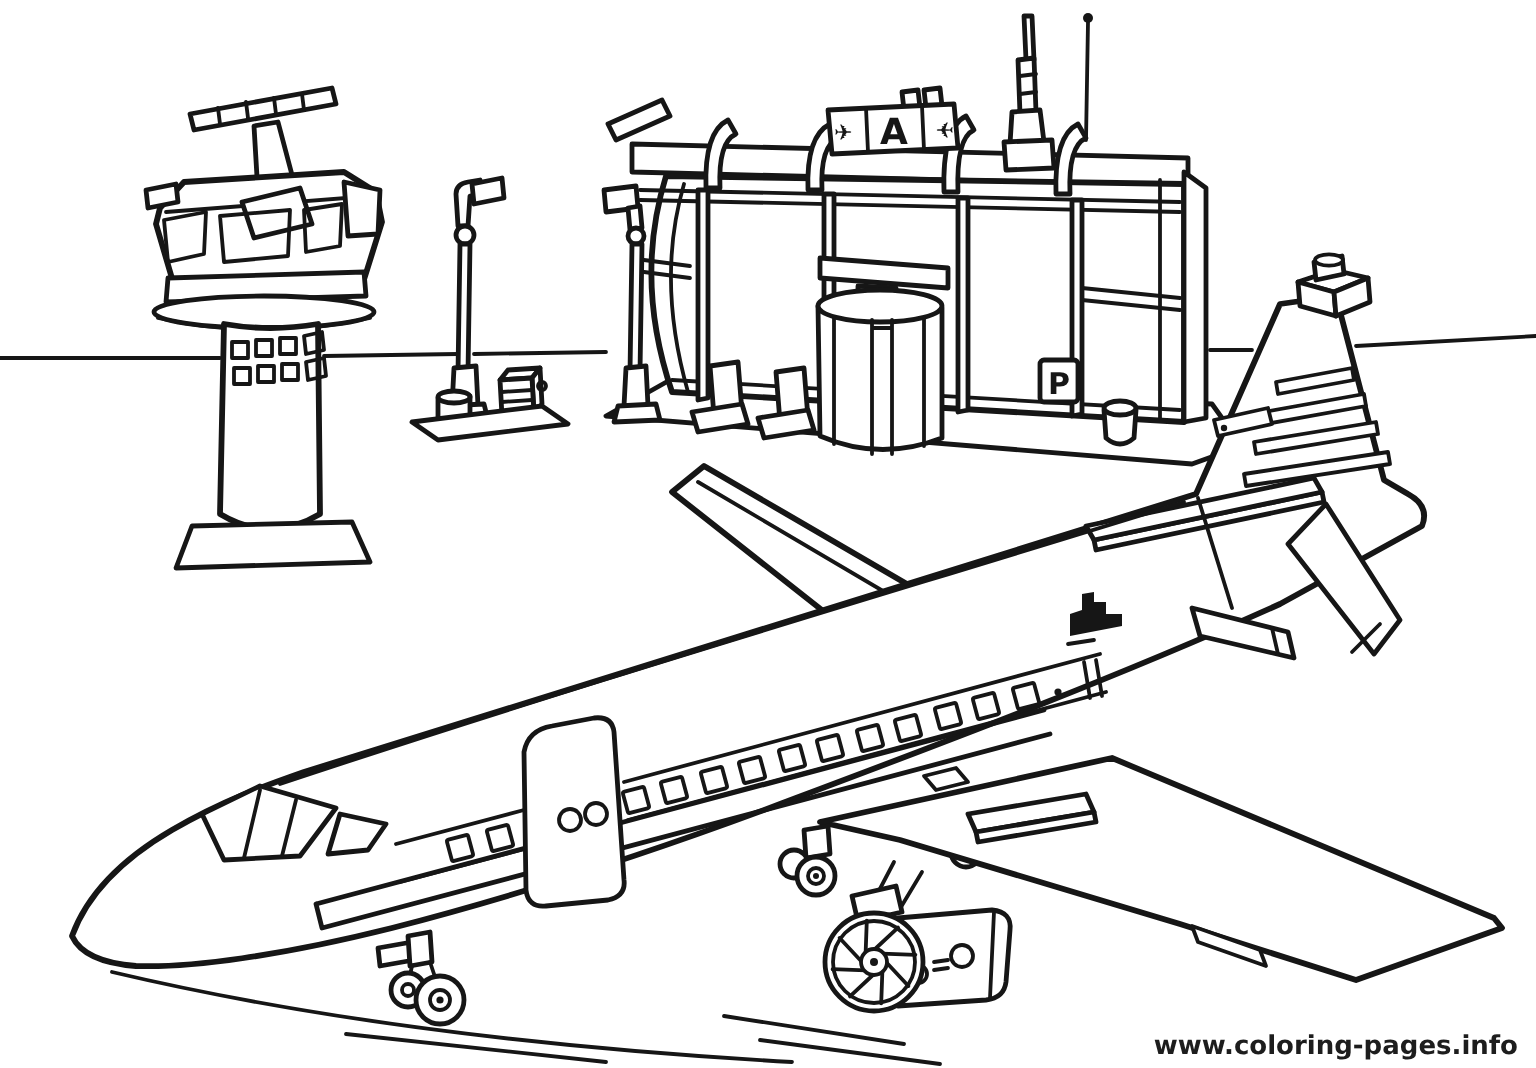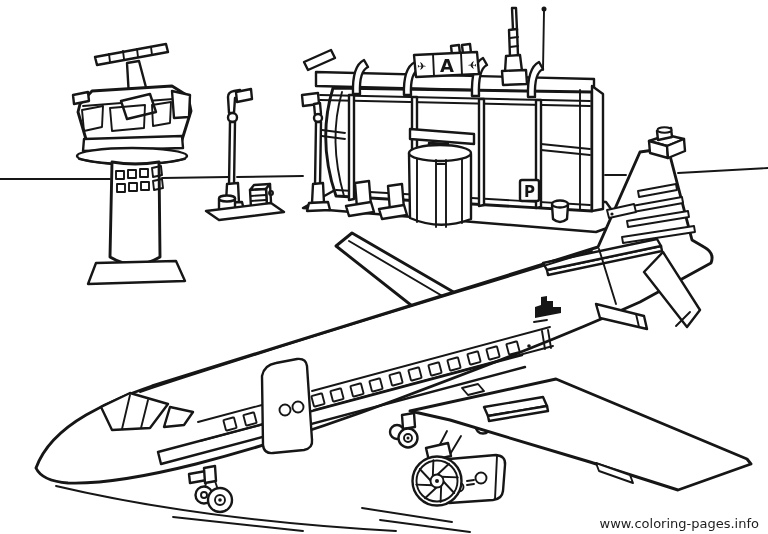--- a/index.html
+++ b/index.html
@@ -6,21 +6,21 @@
   body{width:768px;height:534px;overflow:hidden;background:var(--bg,#ffffff);
        font-family:"DejaVu Sans","Liberation Sans",sans-serif;}
   #stage{position:relative;width:768px;height:534px;background:var(--bg,#ffffff);}
   svg{display:block;}
   .ln{fill:none;stroke:var(--line,#161616);stroke-width:2.4;stroke-linecap:round;stroke-linejoin:round;}
   .fw{fill:#ffffff;stroke:var(--line,#161616);stroke-width:2.4;stroke-linecap:round;stroke-linejoin:round;}
   .fb{fill:var(--line,#161616);stroke:none;}
   .thin{stroke-width:1.9;}
   .thick{stroke-width:2.9;}
   .sgntxt{font-family:"DejaVu Sans","Liberation Sans",sans-serif;font-weight:bold;fill:var(--line,#161616);}
-  #watermark{position:absolute;right:9px;bottom:3px;font-size:13px;font-weight:normal;
+  #watermark{position:absolute;right:9px;bottom:3px;font-size:13px;font-weight:bold;
              color:var(--wm,#1d1d1d);letter-spacing:0px;}
 </style>
 </head>
 <body>
 
 <div id="stage">
 <svg width="768" height="534" viewBox="0 0 768 534">
 
   <g>
     <path class="ln thin" d="M0 179 L110 179"></path>

